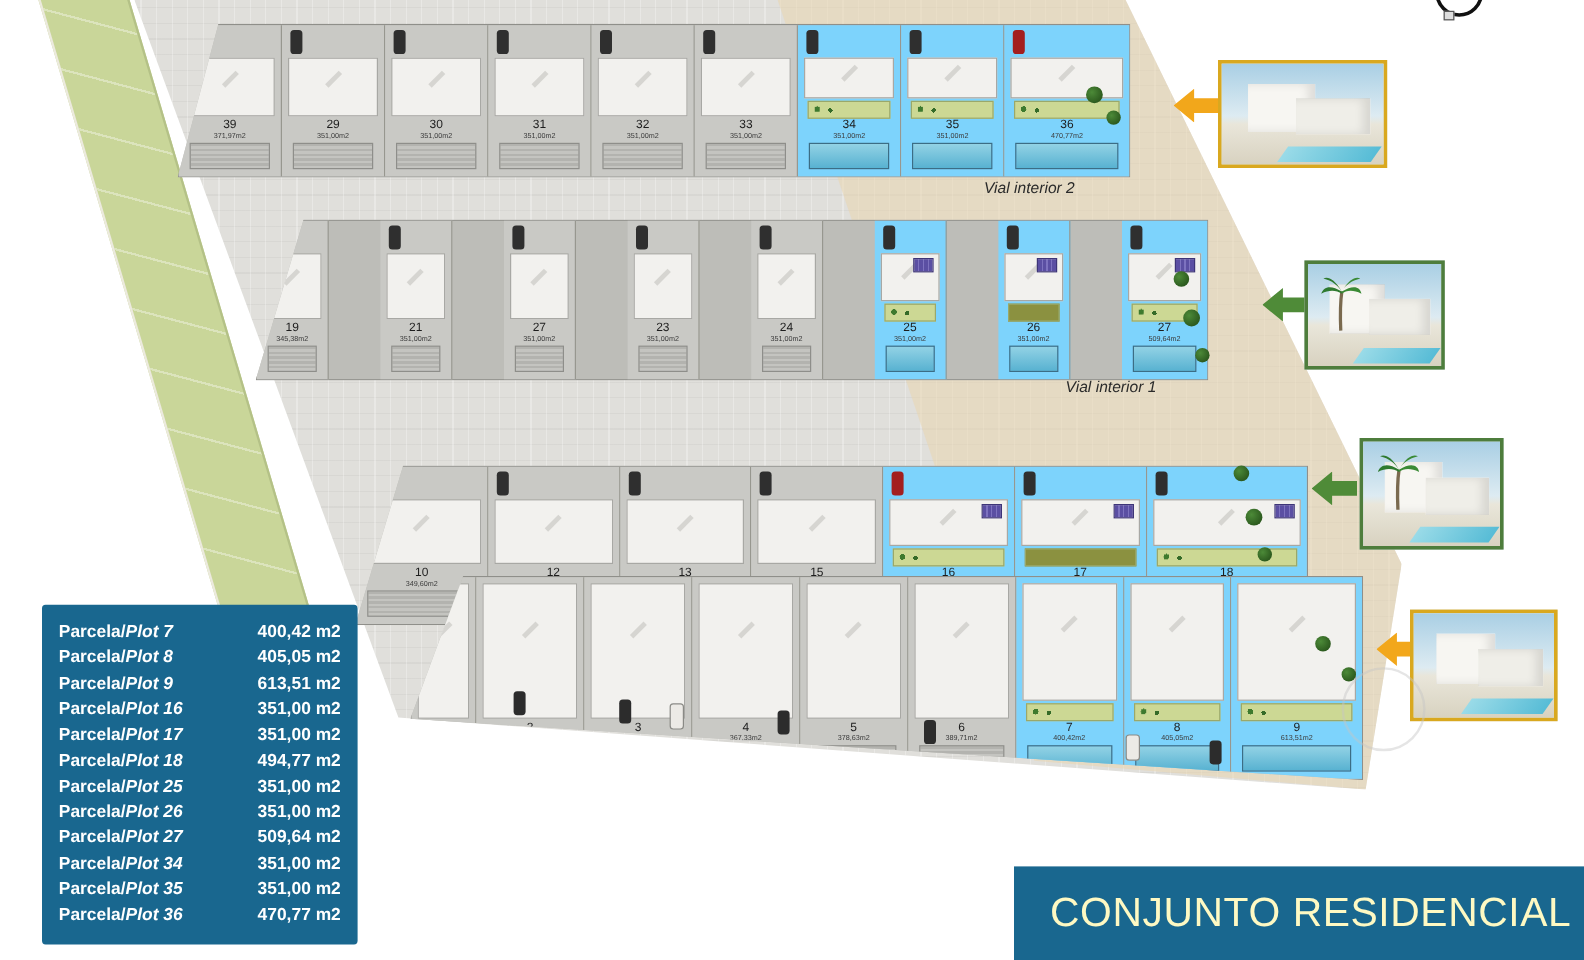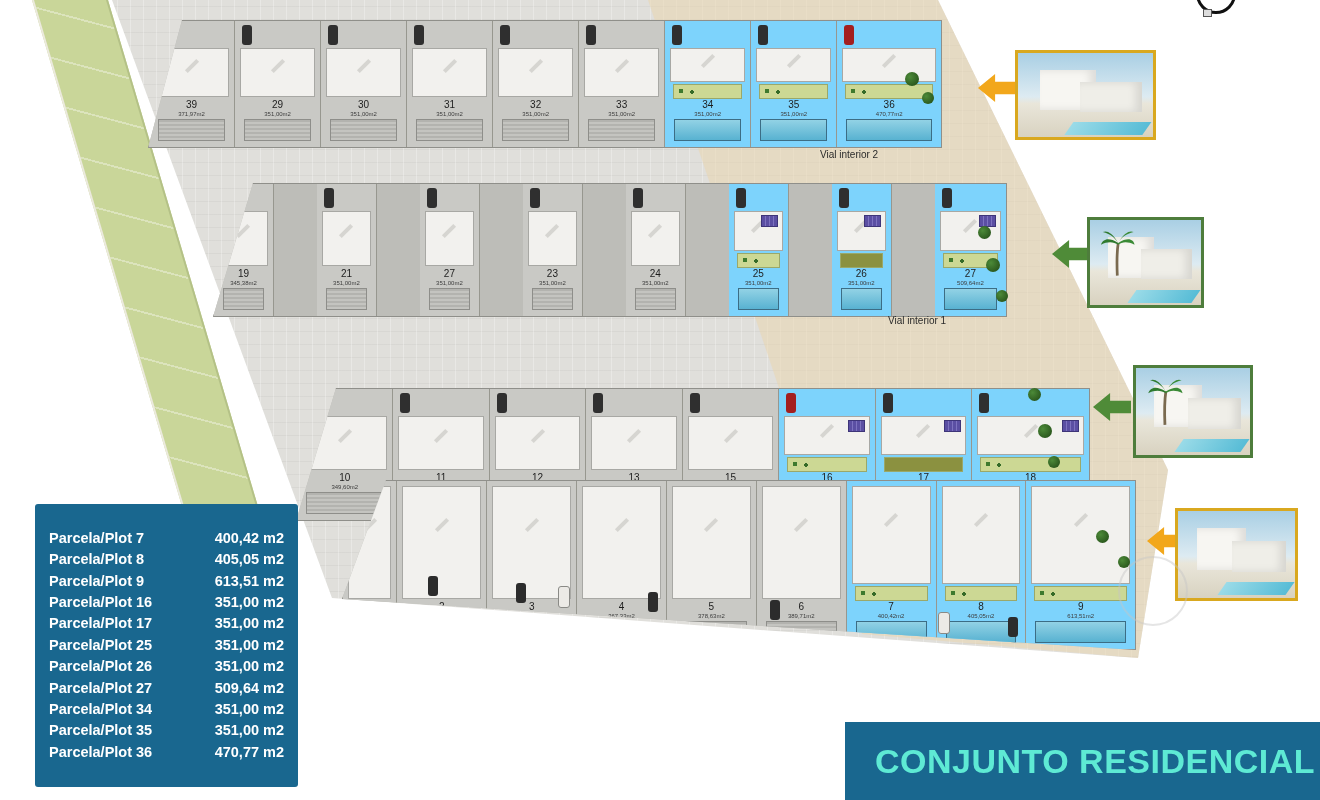--- a/index.html
+++ b/index.html
@@ -44,41 +44,41 @@
                      radial-gradient(circle 3px at 18px 7px,#356b28 60%,transparent 61%);}
   .olive .garden{background:#8b9140;}
   .plabel{text-align:center;line-height:1.05;flex:0 0 auto;padding:1px 0;}
   .pnum{font-size:10px;color:#1d1d1d;display:block;}
   .parea{font-size:6px;color:#3c3c3c;display:block;}
   .feature{flex:0 0 20px;margin:1px 4px 3px;border:1px solid #8e8e8a;}
   .drive{background:repeating-linear-gradient(0deg,#c4c4c0 0 2px,#b3b3af 2px 4px);}
   .poolrect{background:linear-gradient(180deg,#92d2e5,#58b2d1);border-color:#3c6d85;}
 
   
-  .vial{position:absolute;font-size:10px;color:#2b2b2b;}
+  .vial{position:absolute;font-size:13px;color:#2b2b2b;font-style:italic;}
   #vial2{left:820px;top:149px;}
   #vial1{left:888px;top:315px;}
 
   
   .ptree{position:absolute;border-radius:50%;background:radial-gradient(circle at 35% 35%,#4c8a38,#2c5a1e 72%);}
   .scar{position:absolute;width:10px;height:20px;background:#2c2c2c;border-radius:3px;}
   .scar.white{background:#eceae6;border:1px solid #8a8a86;}
 
   
   #legend{position:absolute;left:35px;top:504px;width:263px;height:283px;background:#19678f;
     border-radius:3px;padding:12px 14px;box-sizing:border-box;display:flex;flex-direction:column;
     justify-content:center;}
   .lrow{display:flex;justify-content:space-between;color:#ffffff;font-weight:bold;
     font-size:14.5px;line-height:21.4px;white-space:nowrap;}
-  .lrow .it{}
+  .lrow .it{font-style:italic;}
 
   
   #banner{position:absolute;left:845px;top:722px;width:475px;height:78px;background:#19678f;
-    color:#5eead4;display:flex;align-items:center;padding-left:30px;box-sizing:border-box;
-    font-size:34px;font-weight:bold;letter-spacing:.5px;}
+    color:#fef9c3;display:flex;align-items:center;padding-left:30px;box-sizing:border-box;
+    font-size:34px;font-weight:normal;letter-spacing:.5px;}
 
   
   .photo{position:absolute;overflow:hidden;border:3px solid;background:#dfeaf1;}
   .pf-yellow{border-color:#d9a81f;}
   .pf-green{border-color:#4e7d3c;}
   .ph-sky{position:absolute;inset:0;background:linear-gradient(180deg,#a9cfe4,#ddebf2 52%,#e9e6da 60%,#d8d2c0 100%);}
   .ph-bld{position:absolute;background:#f7f6f2;box-shadow:inset -6px 0 8px rgba(0,0,0,.10);}
   .b1{left:16%;top:20%;width:42%;height:48%;}
   .b2{left:46%;top:34%;width:46%;height:36%;background:#efeee8;}
   .ph-pool{position:absolute;bottom:3%;right:4%;width:58%;height:15%;
@@ -287,29 +287,20 @@
       <div class="plabel">
         <span class="pnum">10</span>
         <span class="parea">349,60m2</span>
       </div>
       <div class="feature drive"></div>
     </div>
     <div class="plot">
       <div class="car"></div>
       <div class="house"></div>
       <div class="plabel">
-        <span class="pnum">11</span>
-        <span class="parea">351,00m2</span>
-      </div>
-      <div class="feature drive"></div>
-    </div>
-    <div class="plot">
-      <div class="car"></div>
-      <div class="house"></div>
-      <div class="plabel">
         <span class="pnum">12</span>
         <span class="parea">351,00m2</span>
       </div>
       <div class="feature drive"></div>
     </div>
     <div class="plot">
       <div class="car"></div>
       <div class="house"></div>
       <div class="plabel">
         <span class="pnum">13</span>
@@ -468,20 +459,24 @@
         <span class="lab"><span>Parcela/</span><span class="it">Plot 9</span></span>
         <span class="lval">613,51 m2</span>
       </div>
     <div class="lrow">
         <span class="lab"><span>Parcela/</span><span class="it">Plot 16</span></span>
         <span class="lval">351,00 m2</span>
       </div>
     <div class="lrow">
         <span class="lab"><span>Parcela/</span><span class="it">Plot 17</span></span>
         <span class="lval">351,00 m2</span>
+      </div>
+    <div class="lrow">
+        <span class="lab"><span>Parcela/</span><span class="it">Plot 18</span></span>
+        <span class="lval">494,77 m2</span>
       </div>
     <div class="lrow">
         <span class="lab"><span>Parcela/</span><span class="it">Plot 25</span></span>
         <span class="lval">351,00 m2</span>
       </div>
     <div class="lrow">
         <span class="lab"><span>Parcela/</span><span class="it">Plot 26</span></span>
         <span class="lval">351,00 m2</span>
       </div>
     <div class="lrow">

